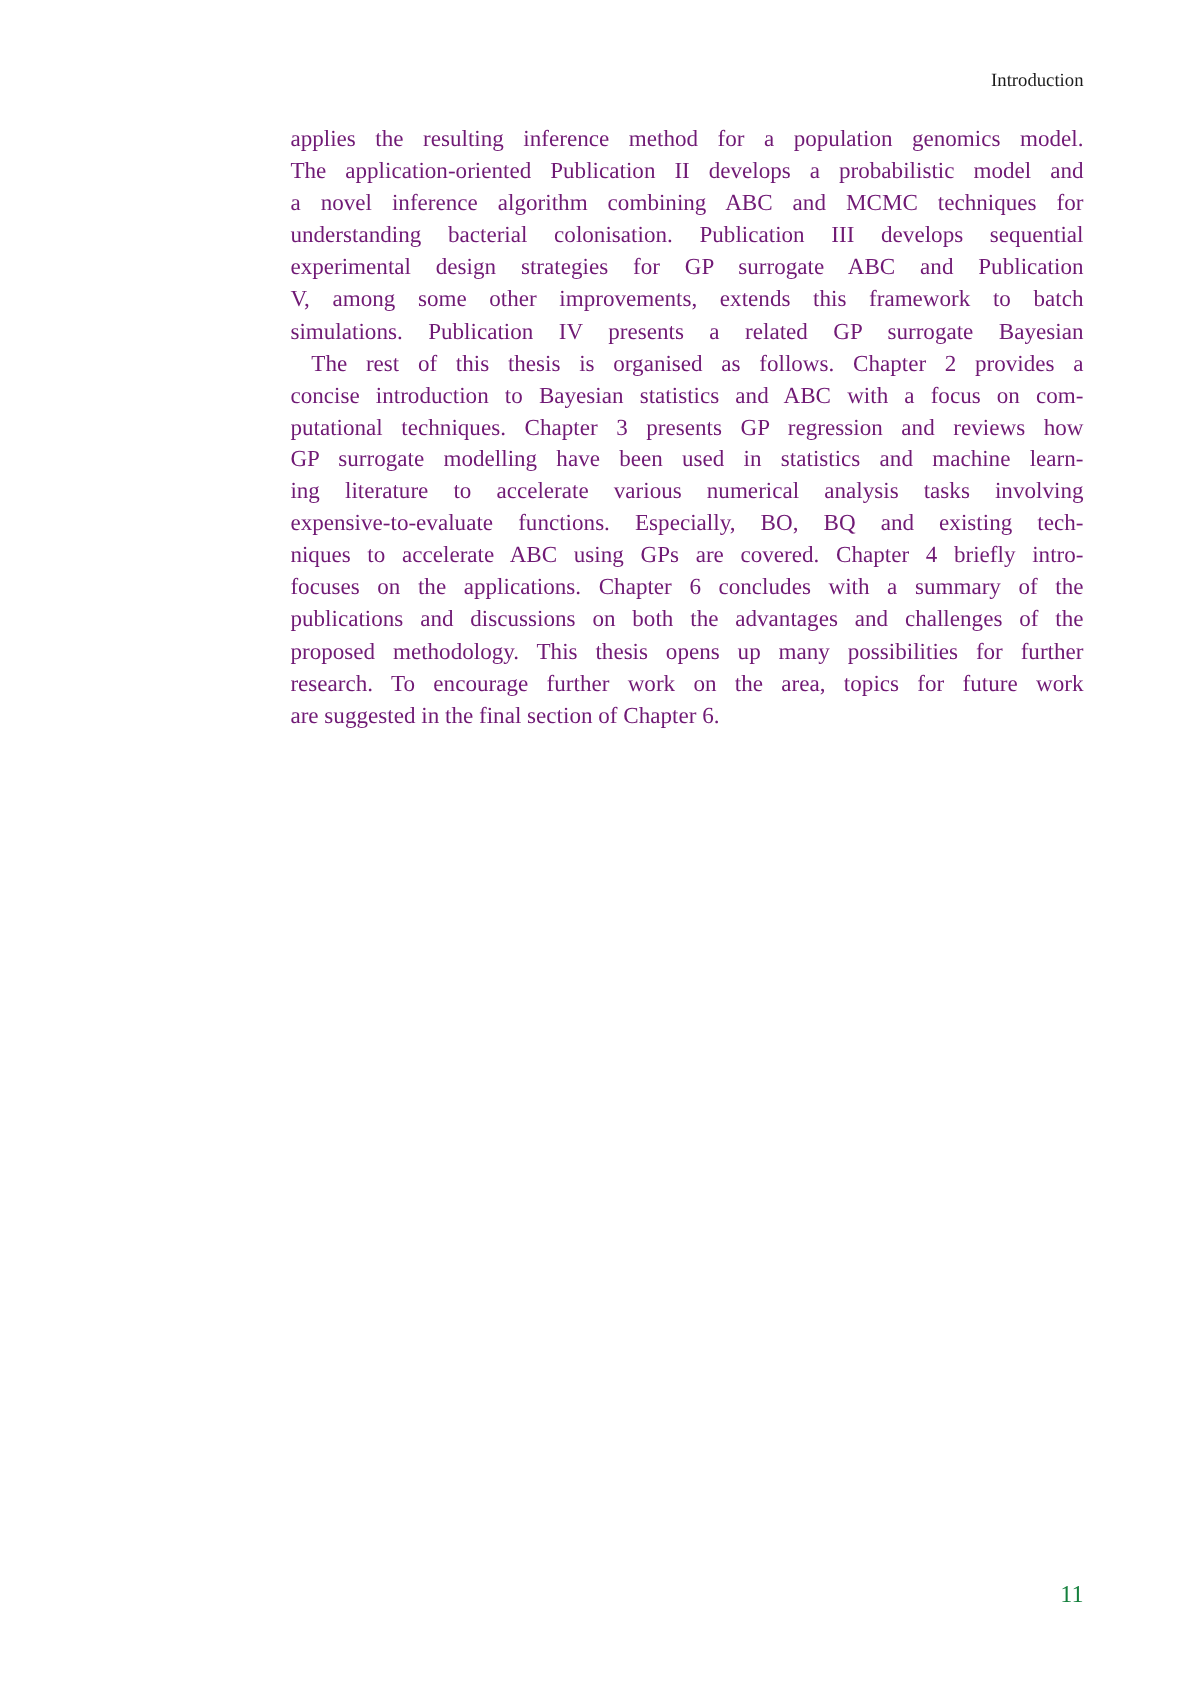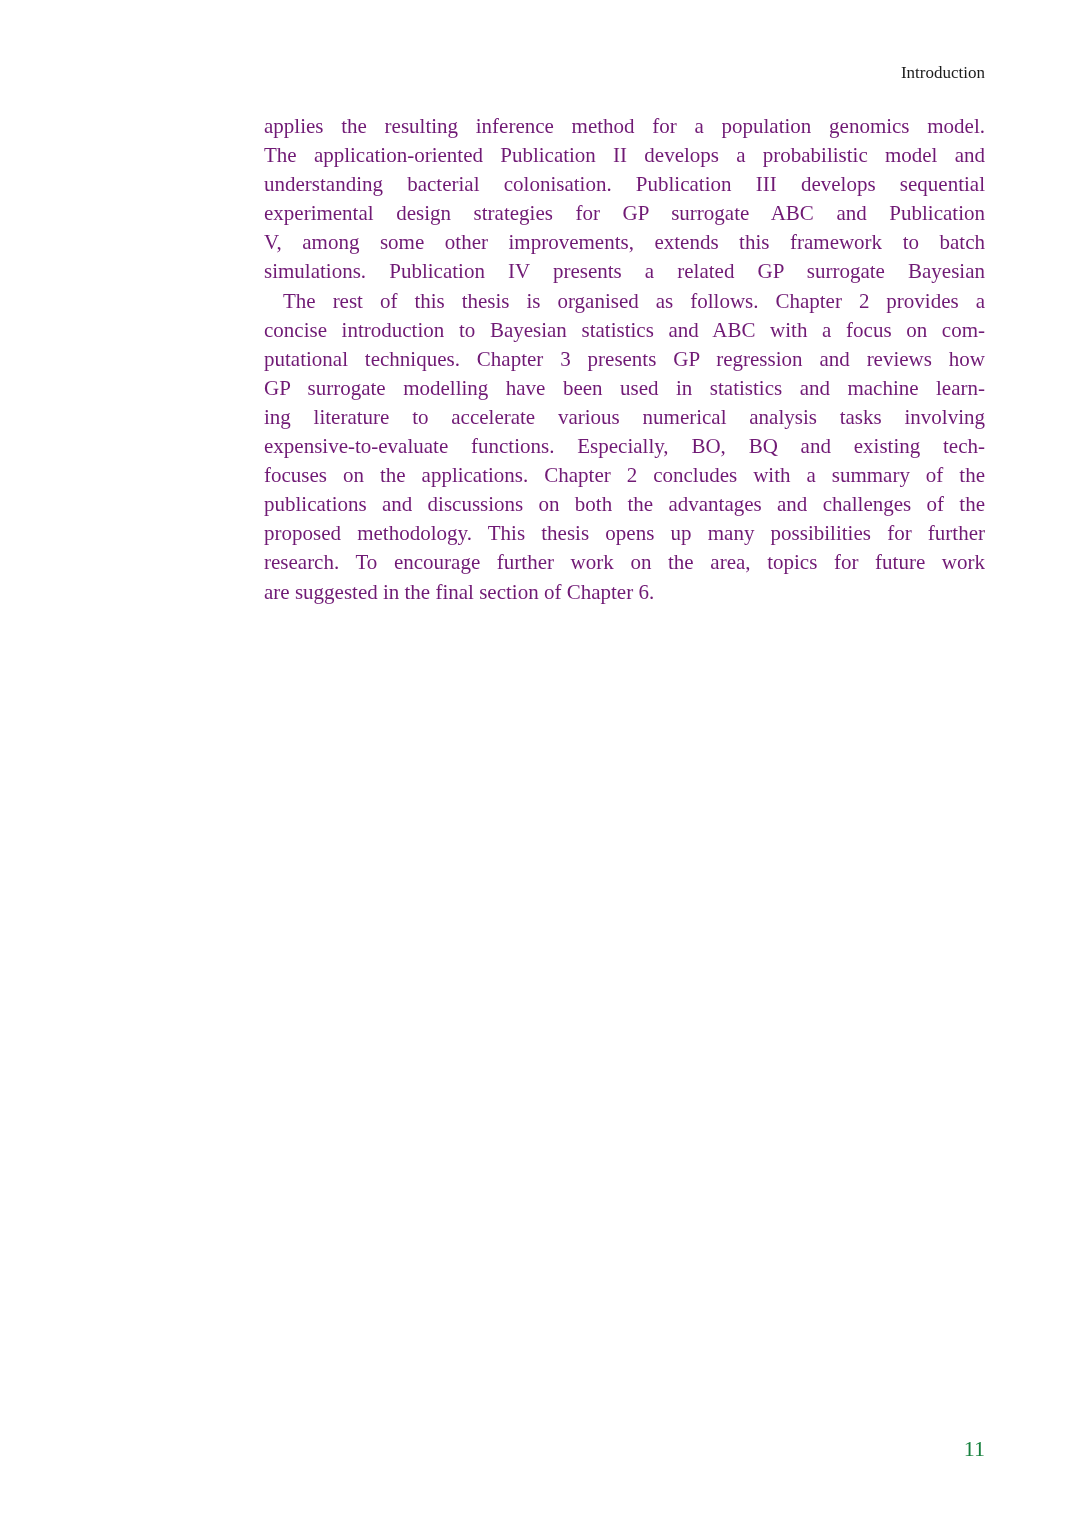--- a/index.html
+++ b/index.html
@@ -61,33 +61,35 @@
 <div class="page">
   <div class="running-header">
     <span>Introduction</span>
   </div>
 
   <div class="text-block">
 
   <div class="paragraph">
         <div class="line">applies the resulting inference method for a population genomics model.</div>
         <div class="line">The application-oriented Publication II develops a probabilistic model and</div>
+        <div class="line">a novel inference algorithm combining ABC and MCMC techniques for</div>
         <div class="line">understanding bacterial colonisation. Publication III develops sequential</div>
         <div class="line">experimental design strategies for GP surrogate ABC and Publication</div>
         <div class="line">V, among some other improvements, extends this framework to batch</div>
         <div class="line">simulations. Publication IV presents a related GP surrogate Bayesian</div>
       </div>
       <div class="paragraph indented">
         <div class="line">The rest of this thesis is organised as follows. Chapter 2 provides a</div>
         <div class="line">concise introduction to Bayesian statistics and ABC with a focus on com-</div>
         <div class="line">putational techniques. Chapter 3 presents GP regression and reviews how</div>
         <div class="line">GP surrogate modelling have been used in statistics and machine learn-</div>
         <div class="line">ing literature to accelerate various numerical analysis tasks involving</div>
         <div class="line">expensive-to-evaluate functions. Especially, BO, BQ and existing tech-</div>
-        <div class="line">focuses on the applications. Chapter 2 concludes with a summary of the</div>
+        <div class="line">niques to accelerate ABC using GPs are covered. Chapter 4 briefly intro-</div>
+        <div class="line">focuses on the applications. Chapter 6 concludes with a summary of the</div>
         <div class="line">publications and discussions on both the advantages and challenges of the</div>
         <div class="line">proposed methodology. This thesis opens up many possibilities for further</div>
         <div class="line">research. To encourage further work on the area, topics for future work</div>
         <div class="line last">are suggested in the final section of Chapter 6.</div>
       </div>
     </div>
 
   <div class="page-number">
     <span>11</span>
   </div>

